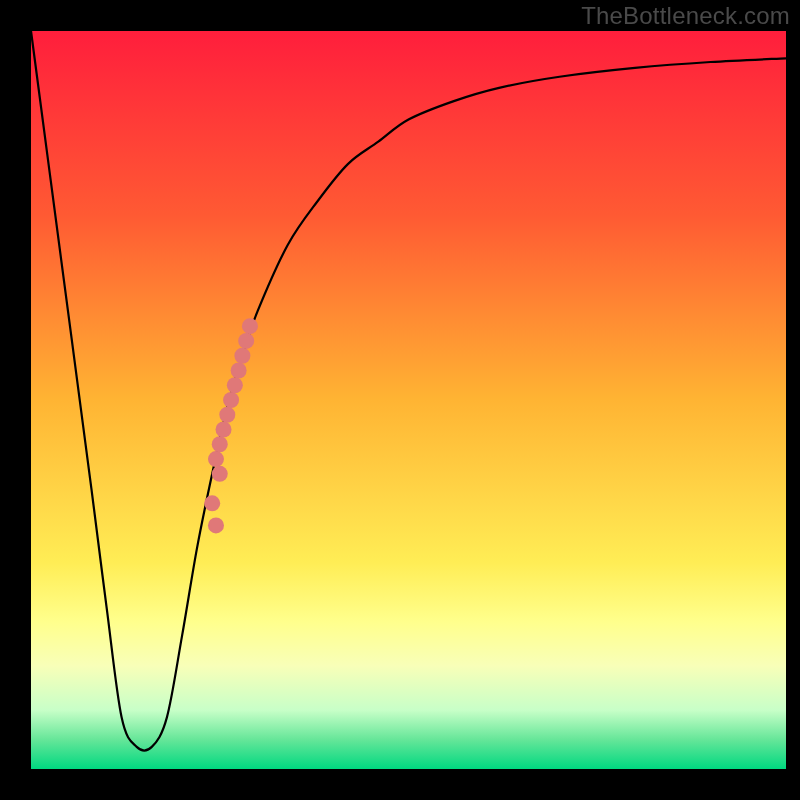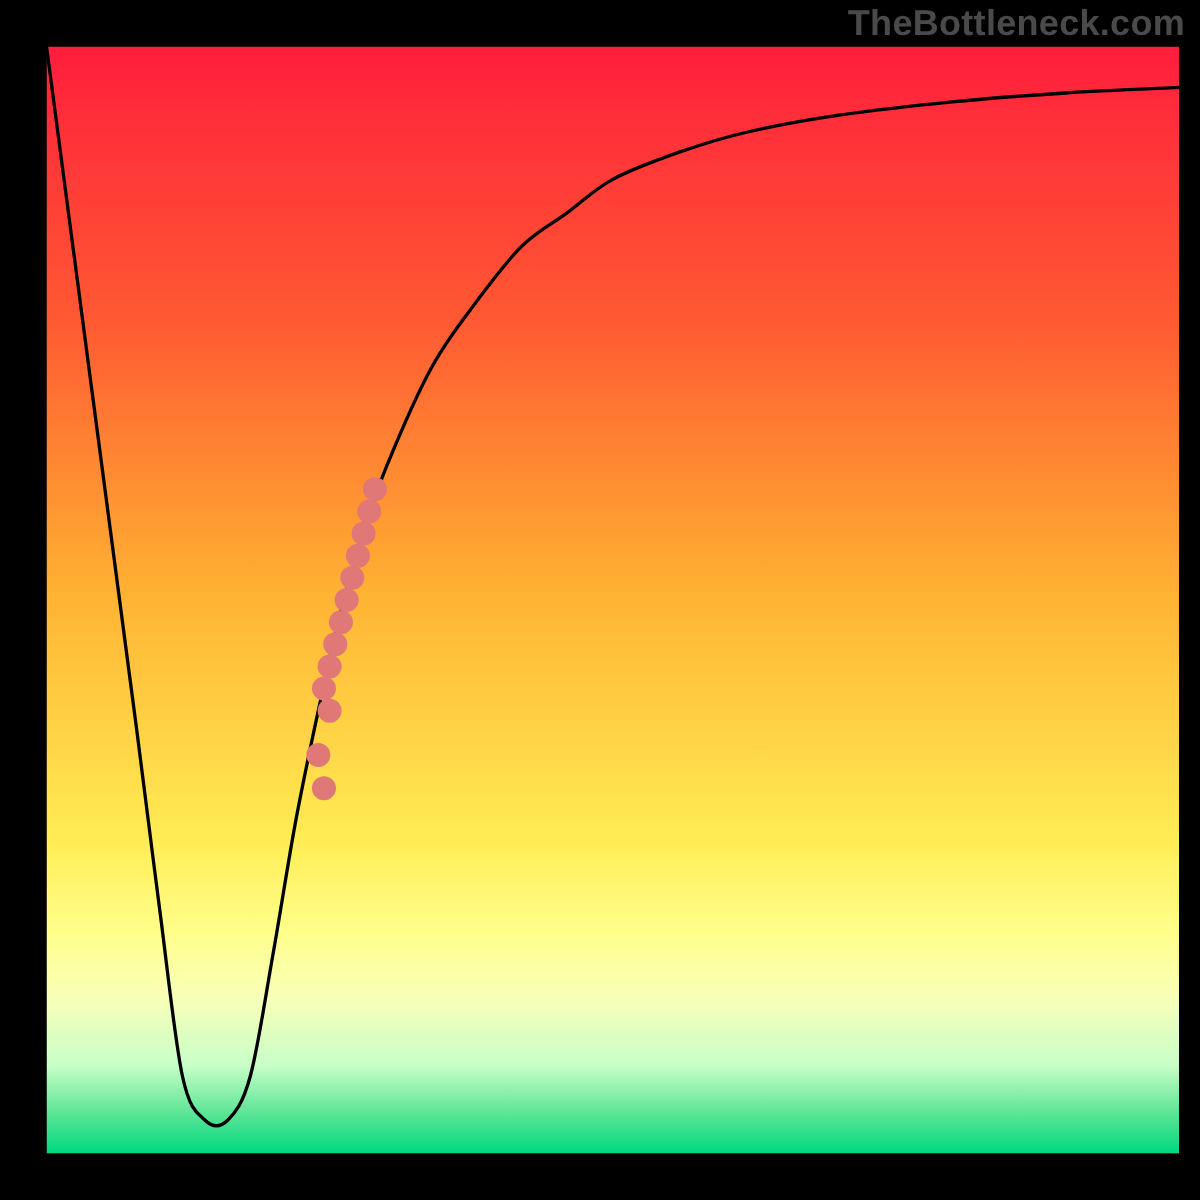--- a/index.html
+++ b/index.html
@@ -17,21 +17,21 @@
     top: 0;
     width: 800px;
     height: 800px;
   }
   .watermark {
     position: absolute;
     top: 2px;
     right: 10px;
     color: #4a4a4a;
     font-size: 24px;
-    font-weight: 700;
+    font-weight: 400;
     letter-spacing: 0.2px;
     z-index: 10;
   }
 </style>
 </head>
 <body>
 
 <div class="chart-frame">
   <svg id="chart-svg" width="800" height="800" viewBox="0 0 800 800">
     <defs>

